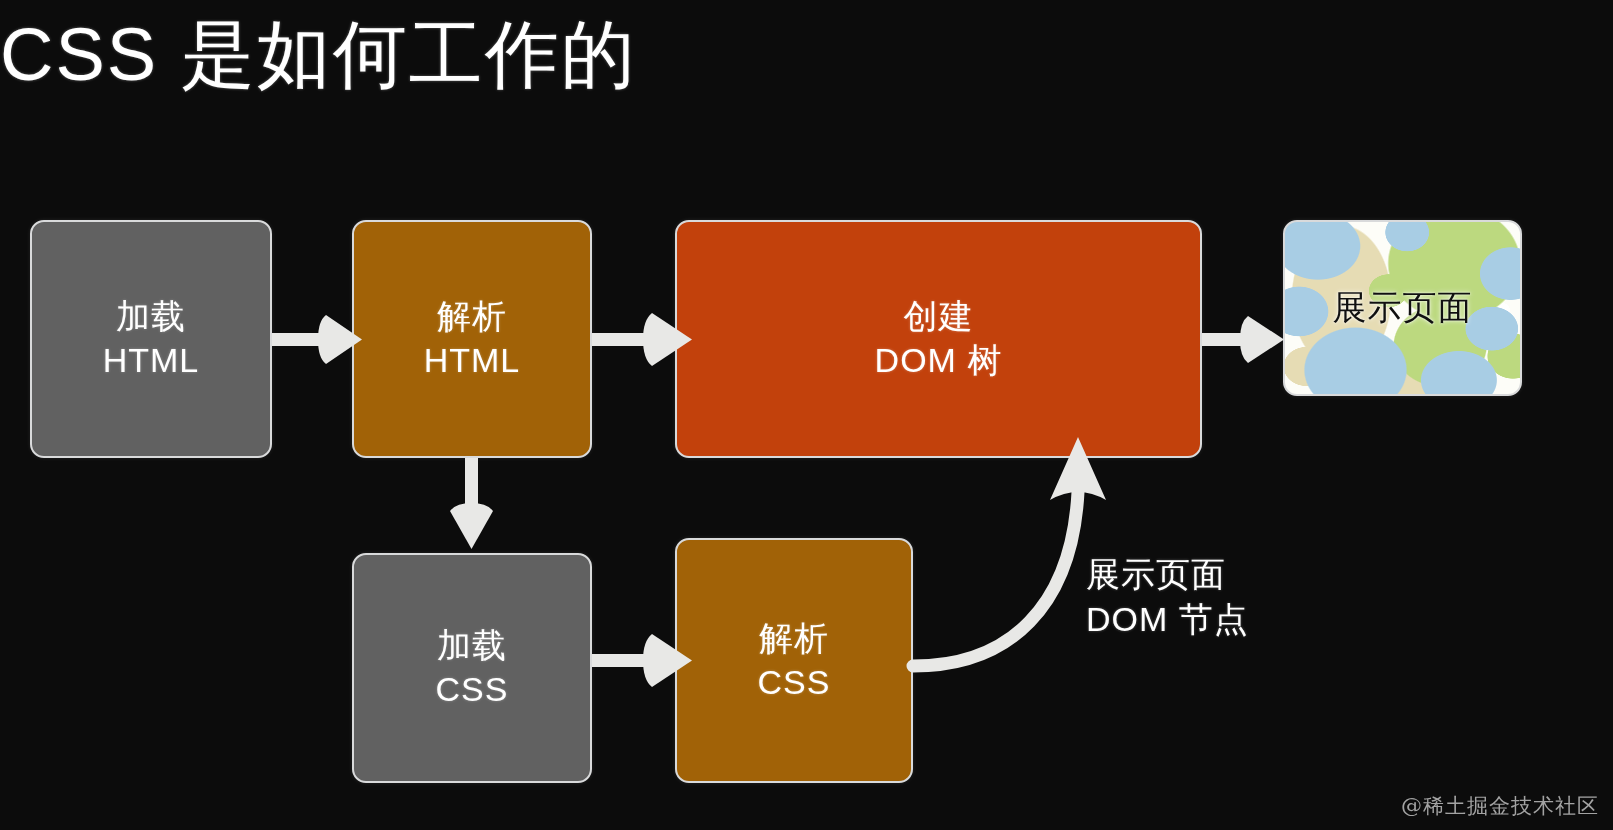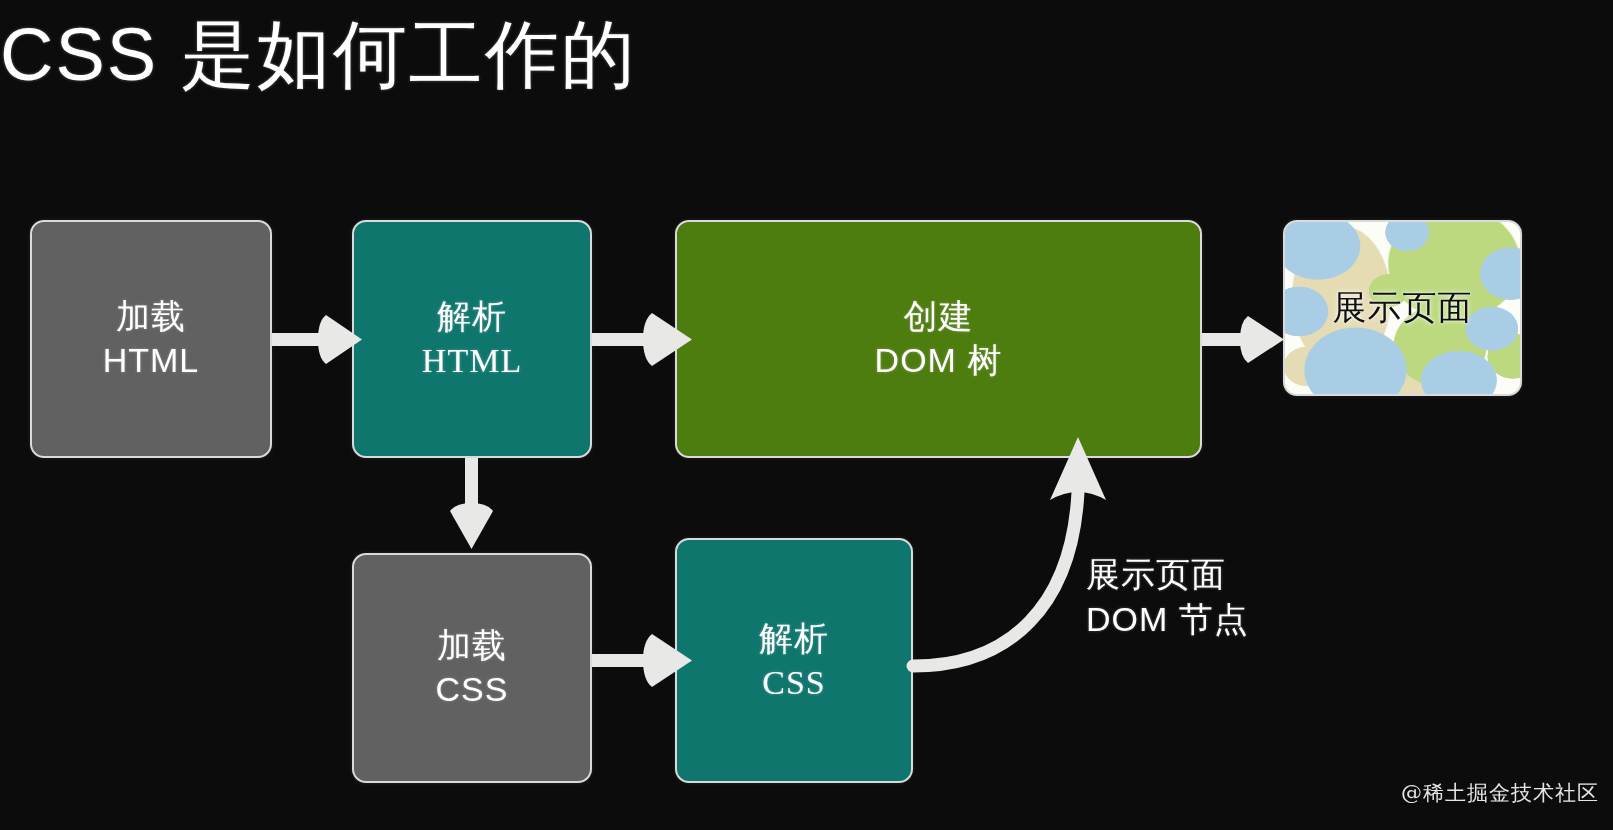--- a/index.html
+++ b/index.html
@@ -44,22 +44,22 @@
     color: #ffffff;
     font-size: 34px;
     line-height: 1.28;
     letter-spacing: 1px;
     text-shadow: 0 0 3px rgba(255,255,255,0.30);
     box-shadow: 0 0 4px rgba(255,255,255,0.10);
   }
   .node .lbl { white-space: pre-line; }
 
   .node.gray  { background: #616161; }
-  .node.teal  { background: #0f766e; font-family: Liberation Serif, serif; }
-  .node.maroon{ background: #4d7c0f; }
+  .node.teal  { background: #a16207; }
+  .node.maroon{ background: #c2410c; }
 
   
   .node.art {
     background-color: #fdfdf8;
     background-image:
       radial-gradient(ellipse 58px 46px at 14% 14%,  #a8cde4 0 72%, transparent 74%),
       radial-gradient(ellipse 40px 34px at 6% 52%,   #a8cde4 0 72%, transparent 74%),
       radial-gradient(ellipse 70px 58px at 30% 86%,  #a8cde4 0 72%, transparent 74%),
       radial-gradient(ellipse 52px 40px at 74% 92%,  #a8cde4 0 72%, transparent 74%),
       radial-gradient(ellipse 42px 36px at 96% 30%,  #a8cde4 0 72%, transparent 74%),
@@ -109,22 +109,22 @@
     line-height: 1.32;
     letter-spacing: 1px;
     white-space: pre-line;
     text-shadow: 0 0 3px rgba(255,255,255,0.30);
   }
 
   
   #watermark {
     position: absolute;
     right: 14px;
-    bottom: 23px;
-    color: #e5e5e5;
+    bottom: 10px;
+    color: #a3a3a3;
     font-size: 21px;
     letter-spacing: 1px;
     font-family: "DejaVu Serif", "Liberation Serif", serif;
   }
 </style>
 </head>
 <body>
 
 <div id="stage">
 

